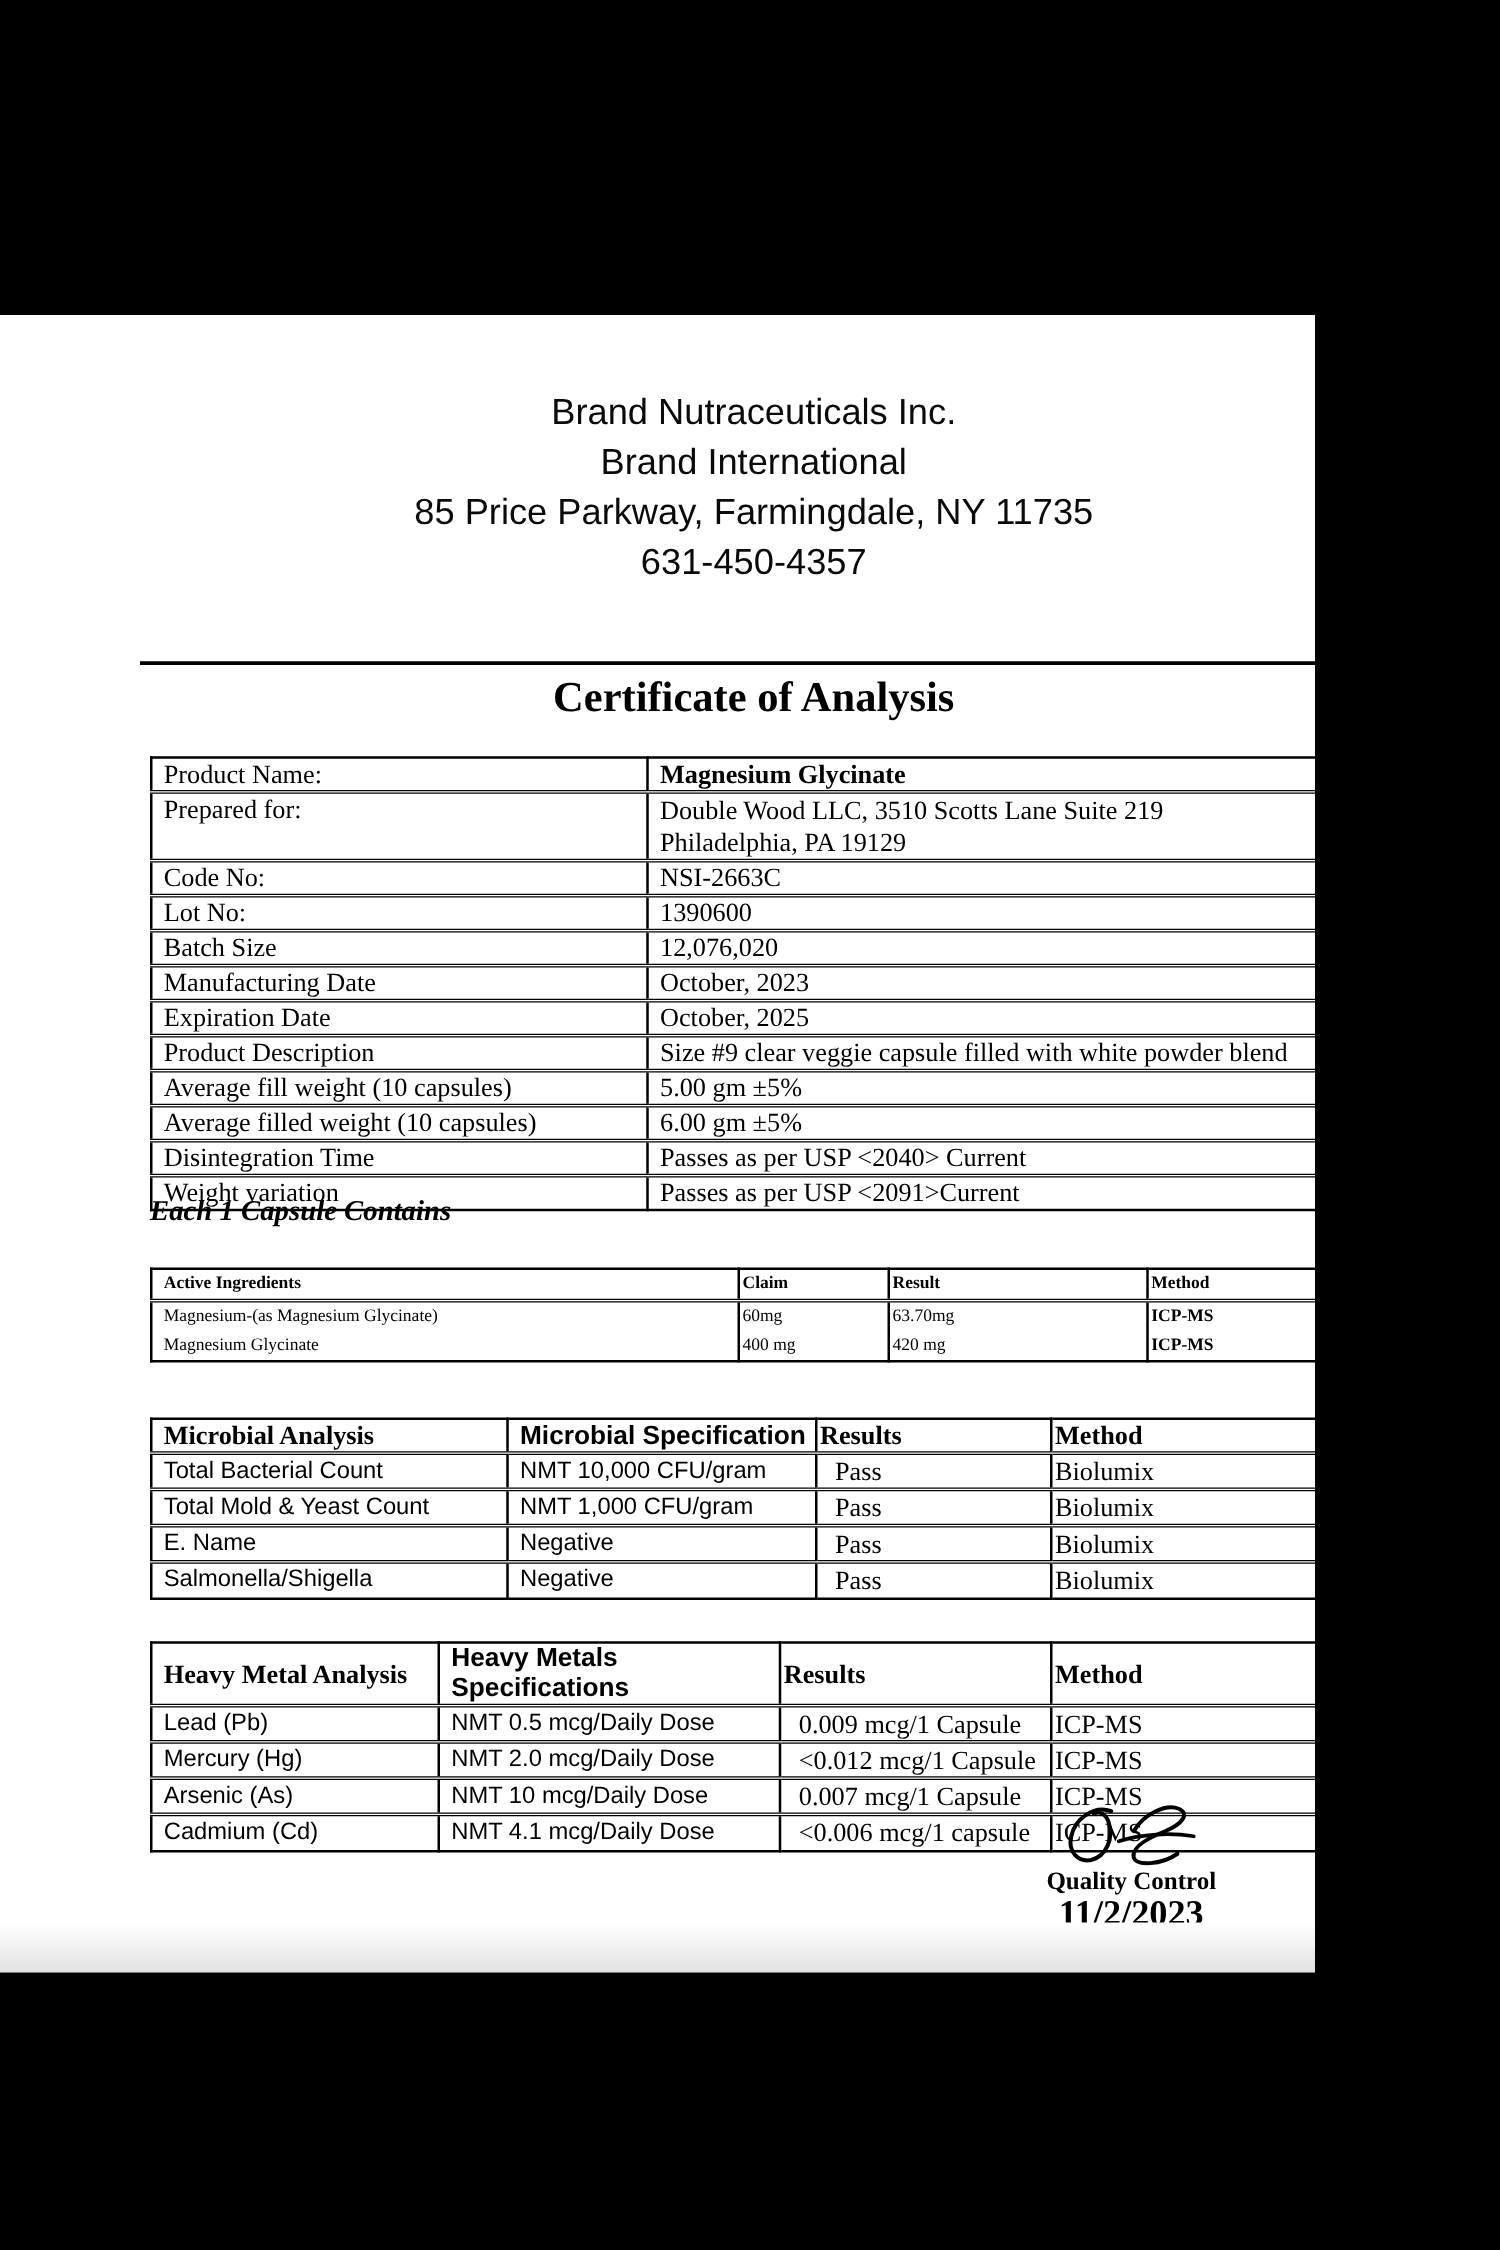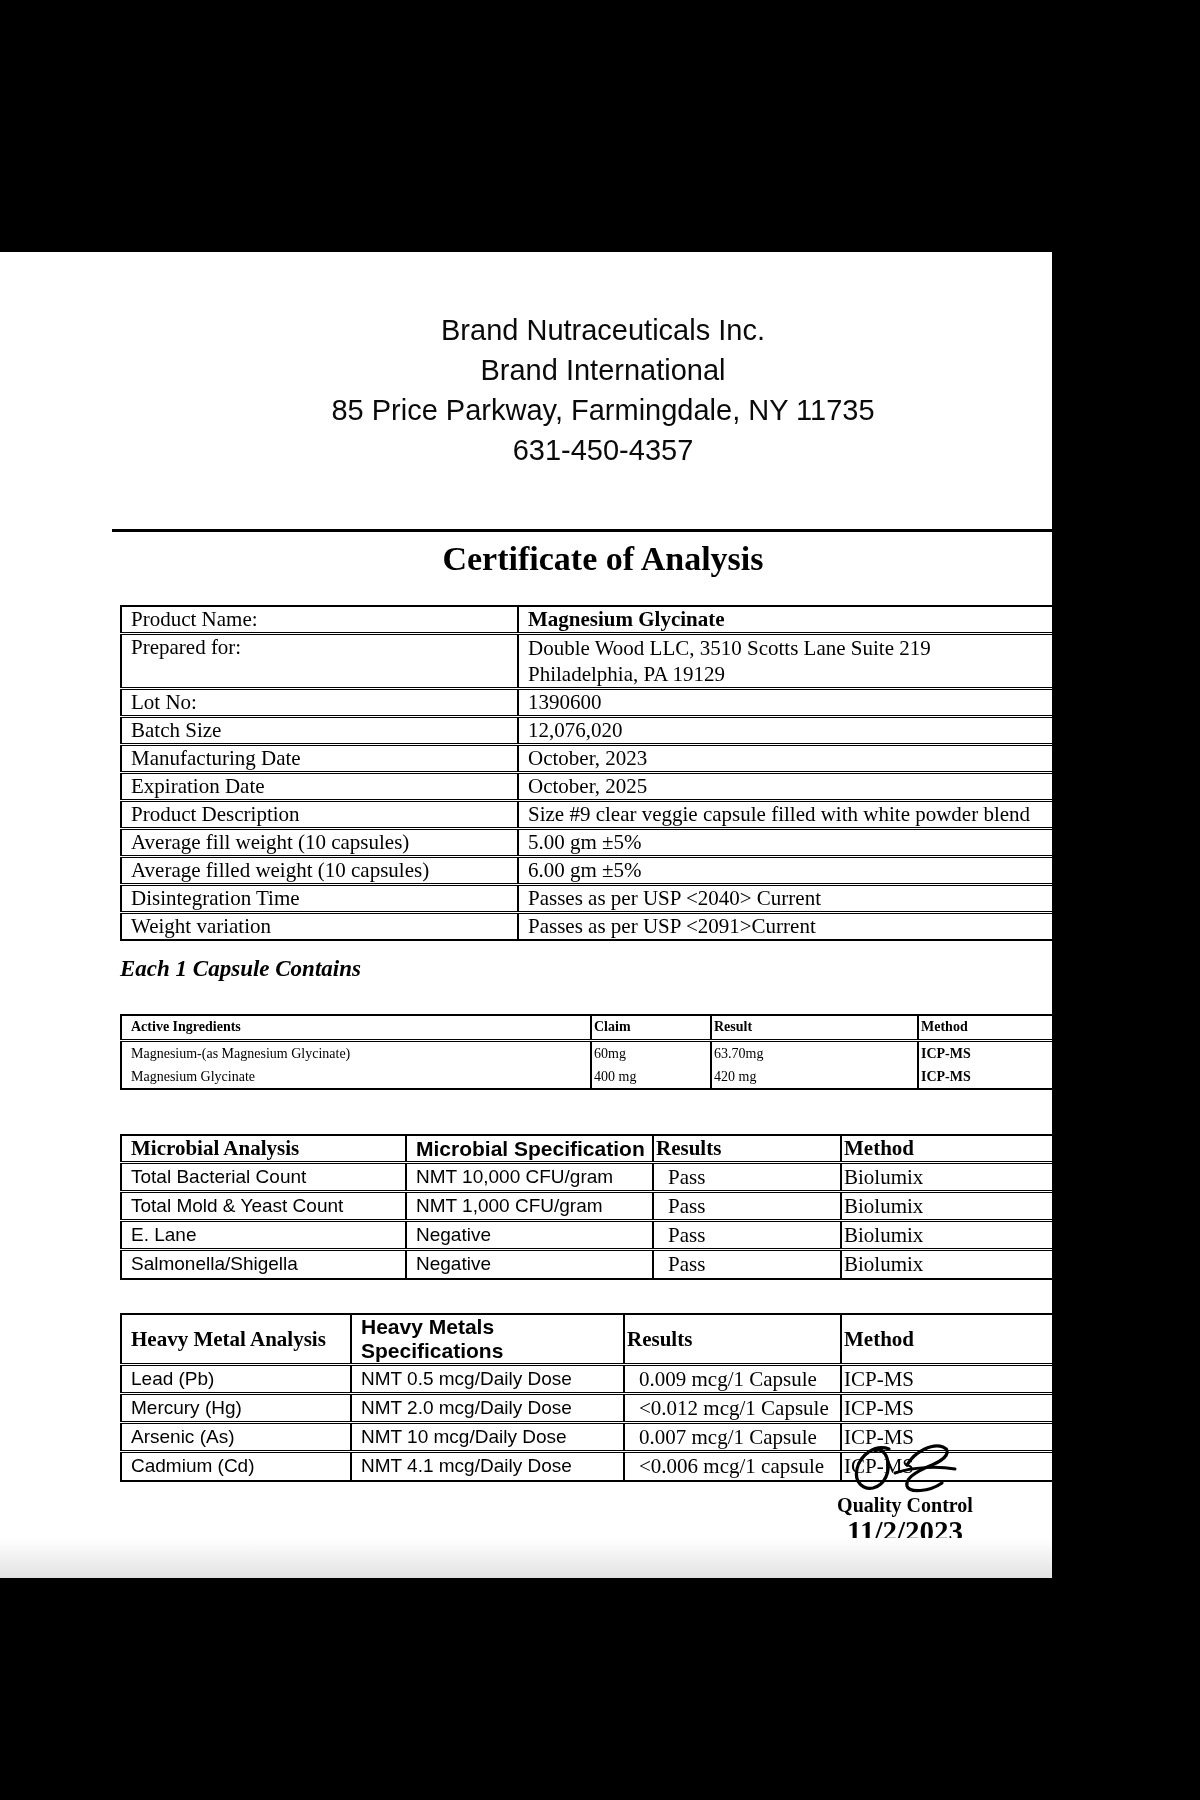--- a/index.html
+++ b/index.html
@@ -85,20 +85,24 @@
         <td class="bold">Magnesium Glycinate</td>
       </tr>
       <tr>
         <td style="vertical-align:top">Prepared for:</td>
         <td class="two-line">
           <div>Double Wood LLC, 3510 Scotts Lane Suite 219</div>
           <div>Philadelphia, PA 19129</div>
         </td>
       </tr>
       <tr>
+        <td>Code No:</td>
+        <td>NSI-2663C</td>
+      </tr>
+      <tr>
         <td>Lot No:</td>
         <td>1390600</td>
       </tr>
       <tr>
         <td>Batch Size</td>
         <td>12,076,020</td>
       </tr>
       <tr>
         <td>Manufacturing Date</td>
         <td>October, 2023</td>
@@ -191,21 +195,21 @@
         <td class="serifcell result-cell">Pass</td>
         <td class="serifcell center">Biolumix</td>
       </tr>
       <tr>
         <td class="sans">Total Mold &amp; Yeast Count</td>
         <td class="sans">NMT 1,000 CFU/gram</td>
         <td class="serifcell result-cell">Pass</td>
         <td class="serifcell center">Biolumix</td>
       </tr>
       <tr>
-        <td class="sans">E. Lane</td>
+        <td class="sans">E. Name</td>
         <td class="sans">Negative</td>
         <td class="serifcell result-cell">Pass</td>
         <td class="serifcell center">Biolumix</td>
       </tr>
       <tr>
         <td class="sans">Salmonella/Shigella</td>
         <td class="sans">Negative</td>
         <td class="serifcell result-cell">Pass</td>
         <td class="serifcell center">Biolumix</td>
       </tr>

